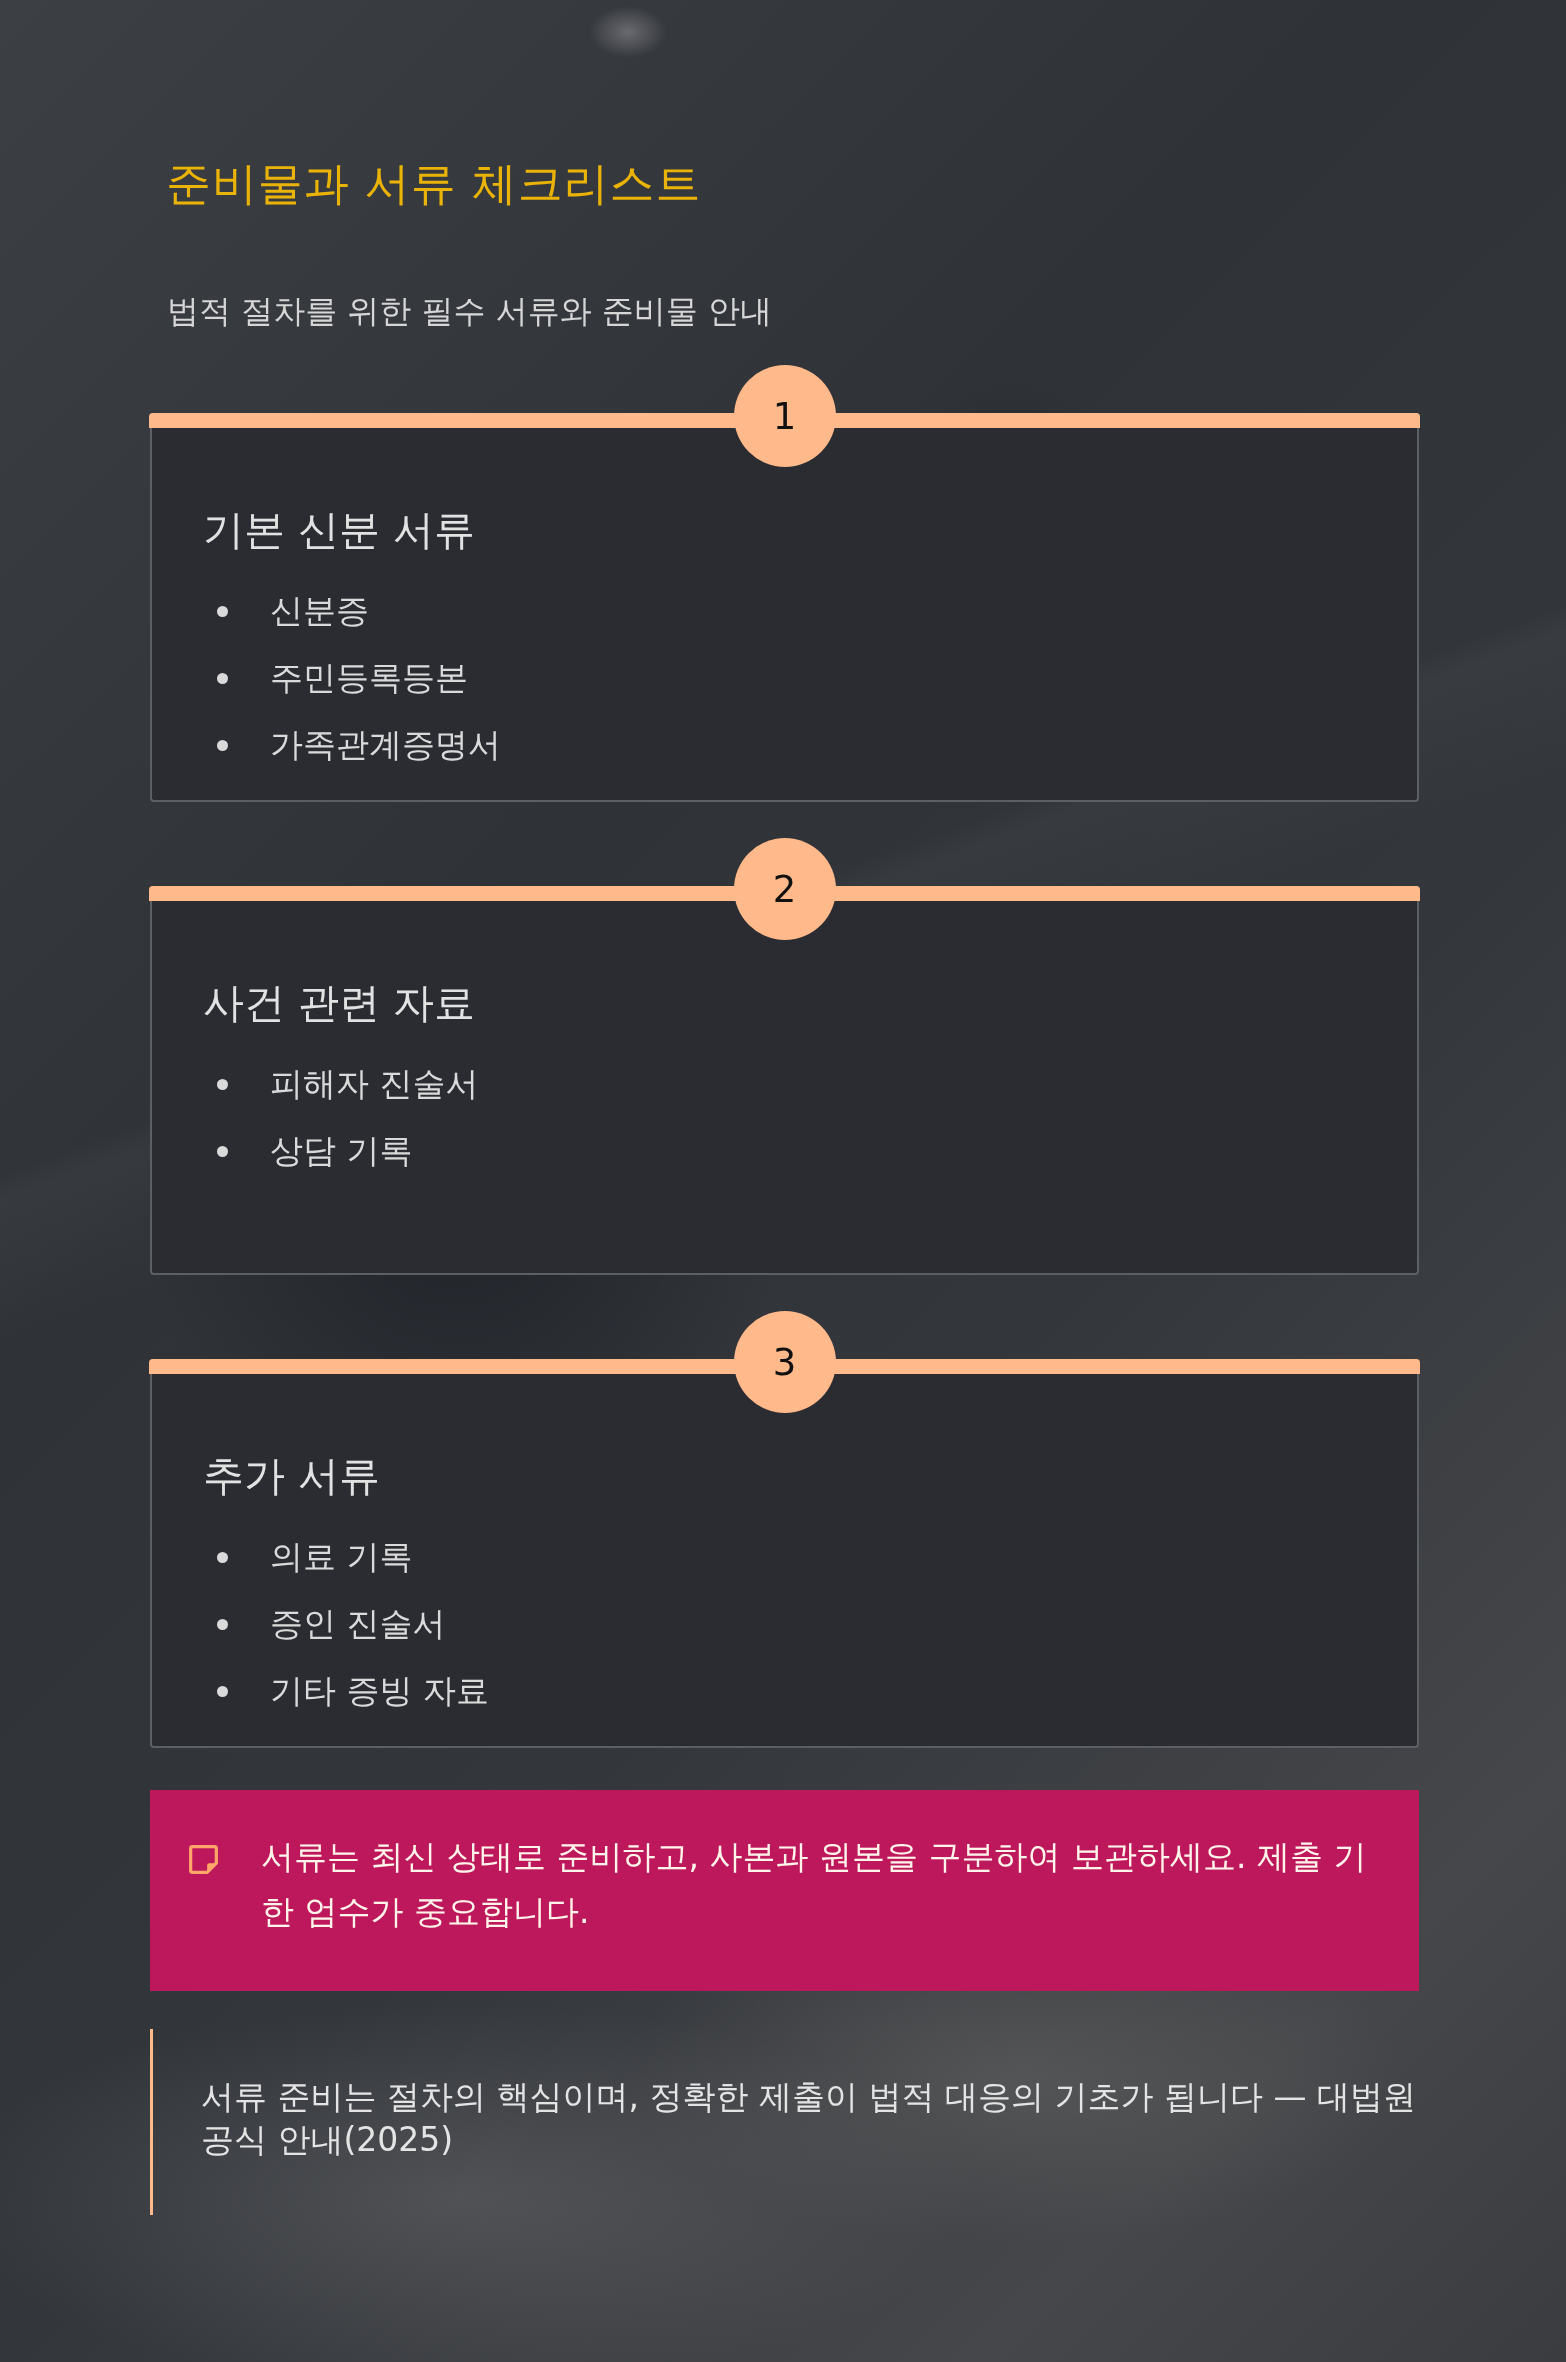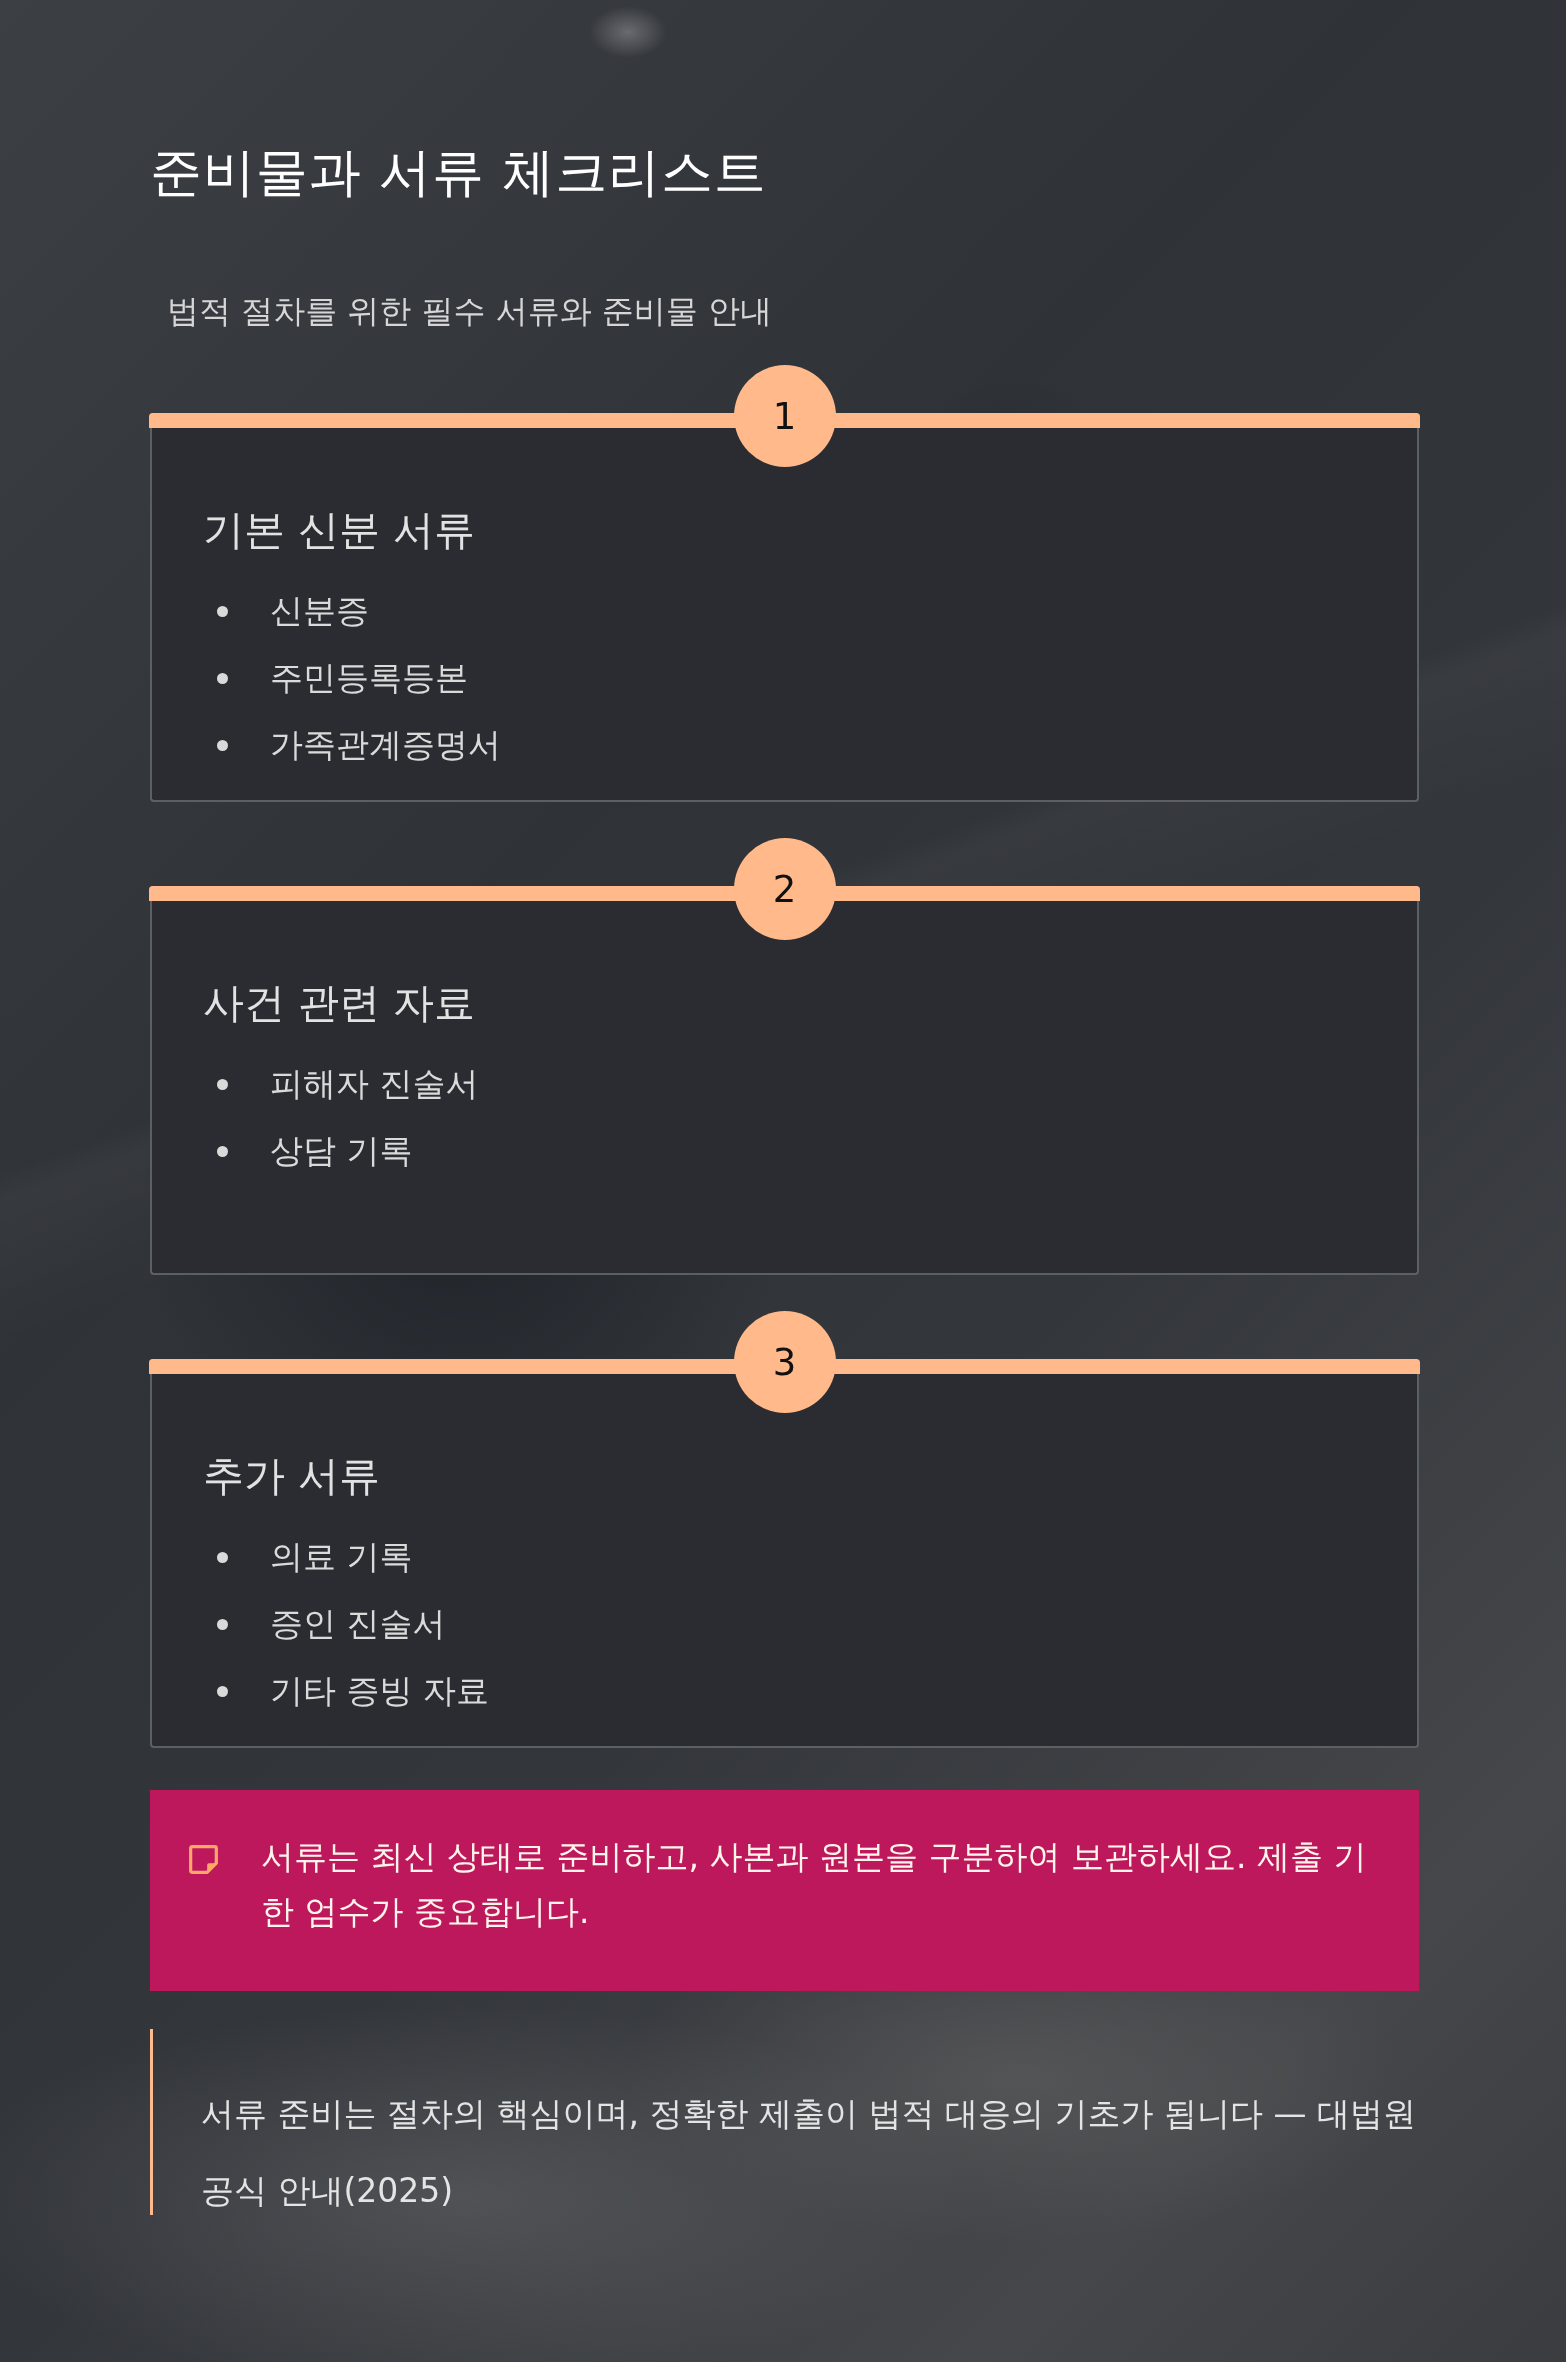--- a/index.html
+++ b/index.html
@@ -17,22 +17,22 @@
       radial-gradient(ellipse 554px 240px at 1015px 2077px, rgba(120,118,115,0.35), transparent 70%),
       radial-gradient(ellipse 738px 277px at 461px 2197px, rgba(150,150,150,0.25), transparent 70%),
       linear-gradient(135deg, #3c3f44 0%, #2f3237 35%, #33363b 60%, #45474a 85%, #3a3c40 100%);
   }
   .bg::after {
     content:""; position:absolute; inset:0;
     background: linear-gradient(160deg, transparent 40%, rgba(255,255,255,0.03) 41%, transparent 46%);
   }
   .content { position:absolute; left:150px; top:0; width:1269px; }
   .title {
-    position:absolute; top:138px; left:0; margin:0;
-    font-size:52px; font-weight:400; color:#ffffff; letter-spacing:0.9px;
+    position:absolute; top:138px; left:0; margin:16px;
+    font-size:45px; font-weight:400; color:#eab308; letter-spacing:0.9px;
   }
   .subtitle {
     position:absolute; top:273px; left:0; margin:17px;
     font-size:32px; color:#d6d6d6;
   }
   .card {
     position:absolute; left:0; width:1269px; height:389px;
     background:#2a2c31; border:2.8px solid #5c5f64; border-top:none;
     border-radius:3.7px; box-sizing:border-box;
   }
@@ -61,21 +61,21 @@
   }
   .callout {
     position:absolute; left:0; top:1790px; width:1269px; height:201px;
     background:#be185d; box-sizing:border-box;
     padding:39px 37px 0 111px; color:#fff4ea; font-size:33px; line-height:55px;
   }
   .callout .icon { position:absolute; left:37px; top:53px; width:33px; height:33px; }
   .quote {
     position:absolute; left:0; top:2029px; width:1269px; height:186px;
     border-left:3.7px solid #ffb98a; box-sizing:border-box;
-    padding:46px 0 0 48px; color:#e4e4e4; font-size:33px; line-height:77px;
+    padding:46px 0 0 48px; color:#e4e4e4; font-size:33px; line-height:43px;
   }
 </style>
 </head>
 <body>
 
 <div class="bg"></div>
 
 <div class="content">
   <h1 class="title">준비물과 서류 체크리스트</h1>
   <p class="subtitle">법적 절차를 위한 필수 서류와 준비물 안내</p>

